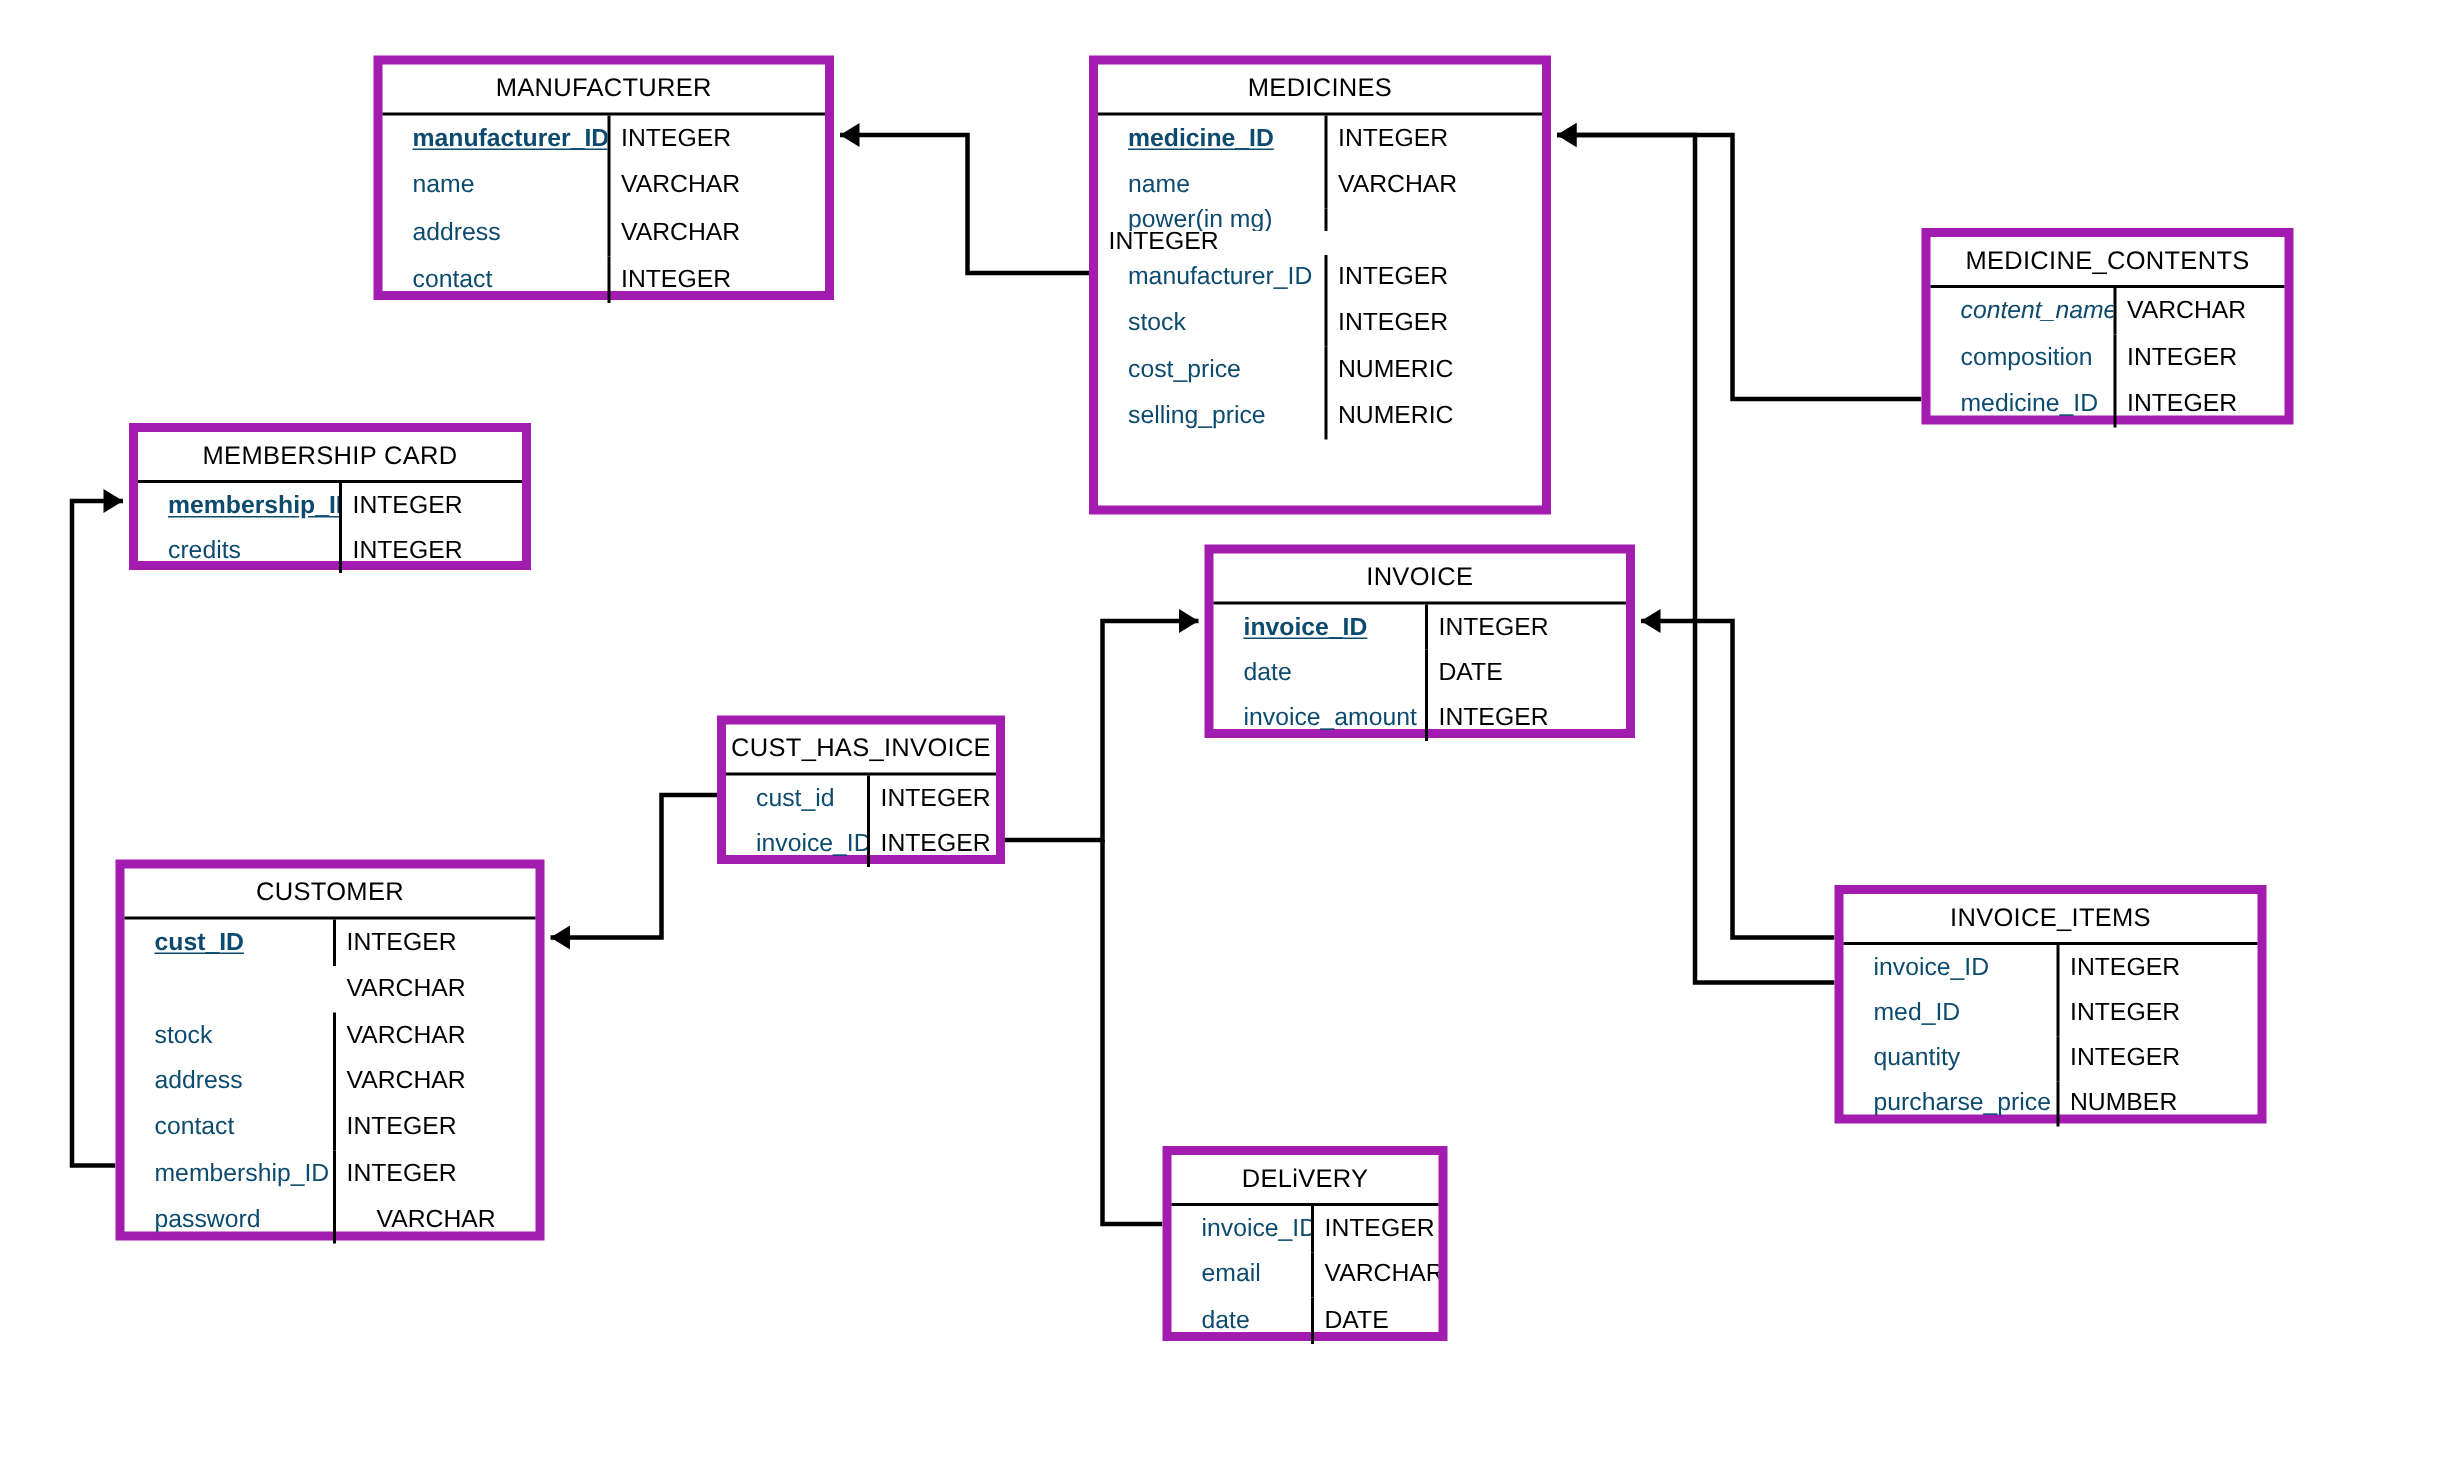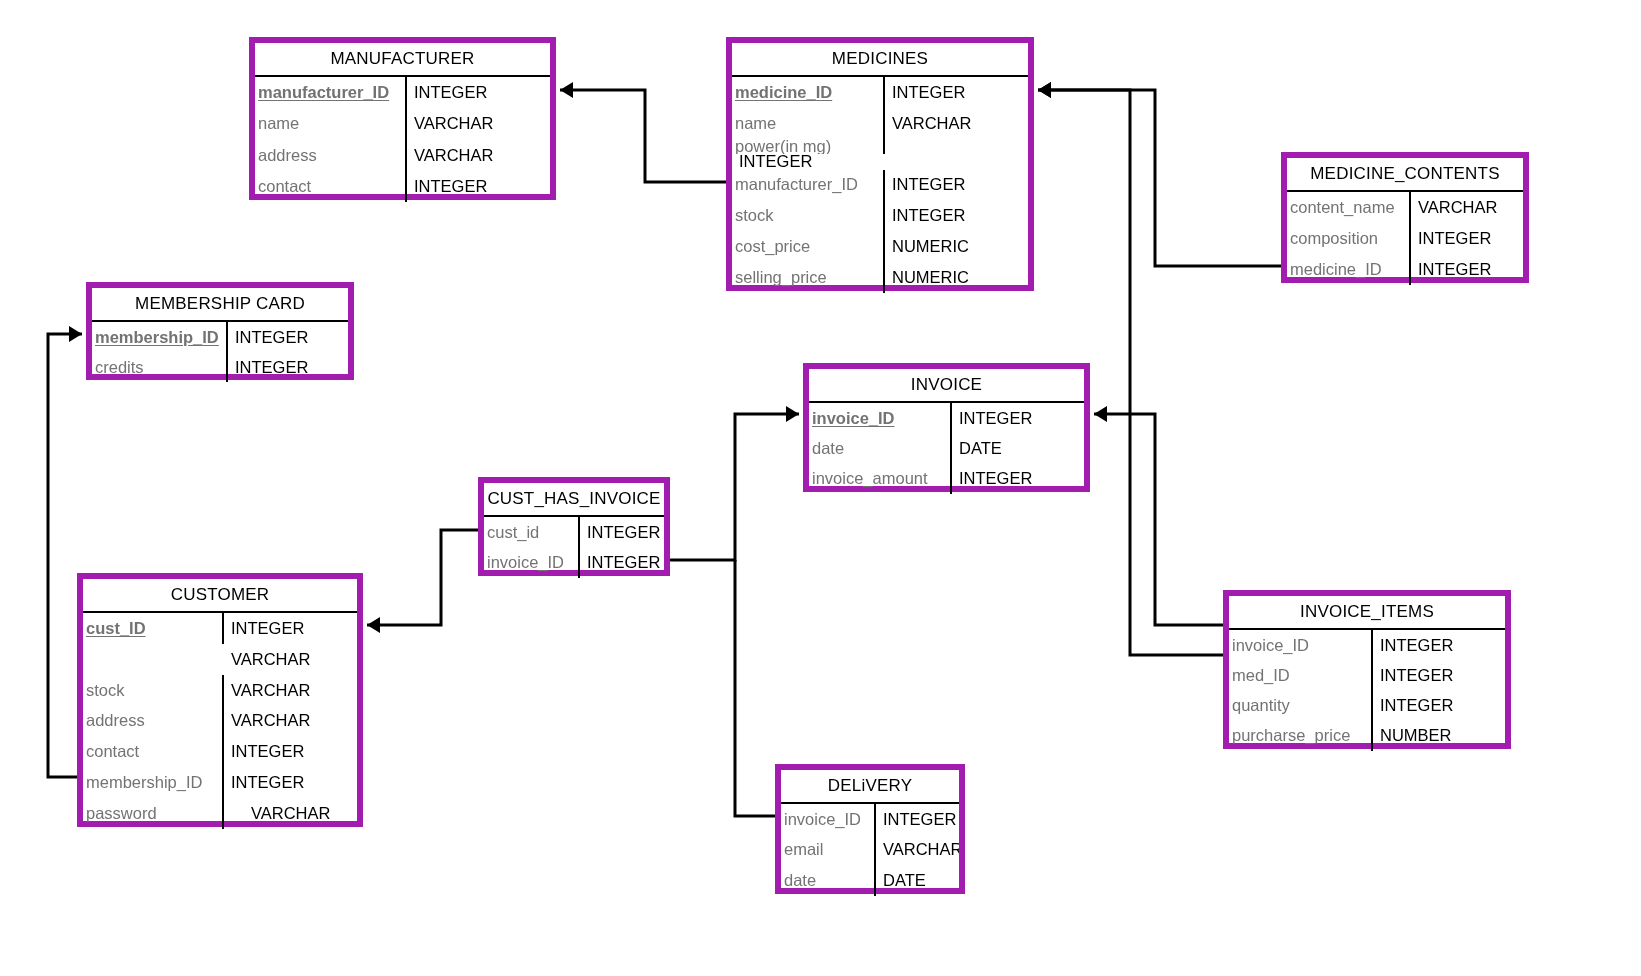--- a/index.html
+++ b/index.html
@@ -48,23 +48,23 @@
   }
   .attr-row {
     display: flex;
     height: 30.5px;
     box-sizing: border-box;
   }
   .attr-name {
     display: flex;
     align-items: center;
     box-sizing: border-box;
-    padding-left: 3px;
+    padding-left: 20px;
     font-size: 16.5px;
-    color: #737373;
+    color: #0c4a6e;
     border-right: 2px solid #000000;
     overflow: hidden;
     white-space: nowrap;
   }
   .attr-type {
     display: flex;
     align-items: center;
     box-sizing: border-box;
     padding-left: 7px;
     font-size: 16.5px;
@@ -132,21 +132,21 @@
         <div class="attr-row" style="height: 31.25px;">
           <div class="attr-name" style="width: 152px; min-width: 152px;">address</div>
           <div class="attr-type">VARCHAR</div>
         </div>
         <div class="attr-row" style="height: 31.25px;">
           <div class="attr-name" style="width: 152px; min-width: 152px;">contact</div>
           <div class="attr-type">INTEGER</div>
         </div>
       </div>
     </div>
-    <div class="entity" style="left: 726px; top: 37px; width: 308px; height: 254px;">
+    <div class="entity" style="left: 726px; top: 37px; width: 308px; height: 306px;">
       <div class="entity-title">MEDICINES</div>
       <div class="attr-rows">
         <div class="attr-row" style="height: 30.8571px;">
           <div class="attr-name pk" style="width: 153px; min-width: 153px;">medicine_ID</div>
           <div class="attr-type">INTEGER</div>
         </div>
         <div class="attr-row" style="height: 30.8571px;">
           <div class="attr-name" style="width: 153px; min-width: 153px;">name</div>
           <div class="attr-type">VARCHAR</div>
         </div>
@@ -169,21 +169,21 @@
         <div class="attr-row" style="height: 30.8571px;">
           <div class="attr-name" style="width: 153px; min-width: 153px;">selling_price</div>
           <div class="attr-type">NUMERIC</div>
         </div>
       </div>
     </div>
     <div class="entity" style="left: 1281px; top: 152px; width: 248px; height: 131px;">
       <div class="entity-title">MEDICINE_CONTENTS</div>
       <div class="attr-rows">
         <div class="attr-row" style="height: 31px;">
-          <div class="attr-name" style="width: 124px; min-width: 124px;">content_name</div>
+          <div class="attr-name" style="width: 124px; min-width: 124px; font-style: italic;">content_name</div>
           <div class="attr-type">VARCHAR</div>
         </div>
         <div class="attr-row" style="height: 31px;">
           <div class="attr-name" style="width: 124px; min-width: 124px;">composition</div>
           <div class="attr-type">INTEGER</div>
         </div>
         <div class="attr-row" style="height: 31px;">
           <div class="attr-name" style="width: 124px; min-width: 124px;">medicine_ID</div>
           <div class="attr-type">INTEGER</div>
         </div>

